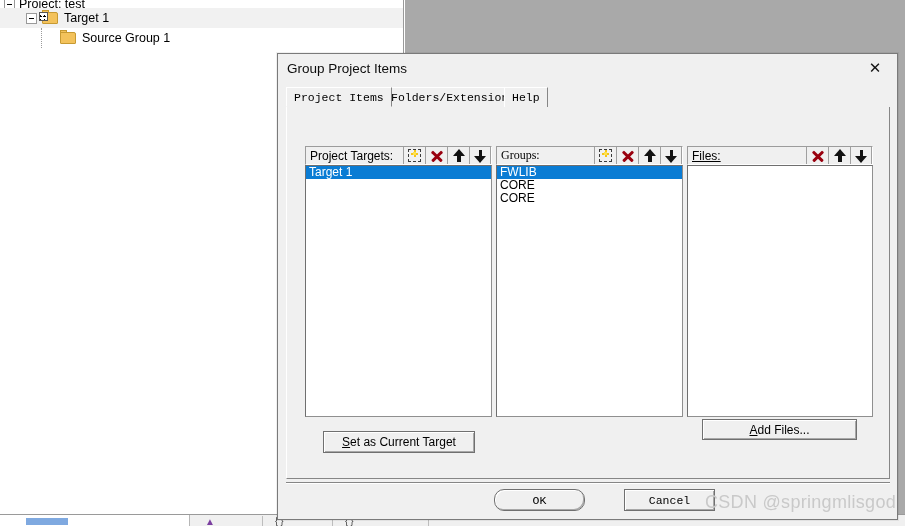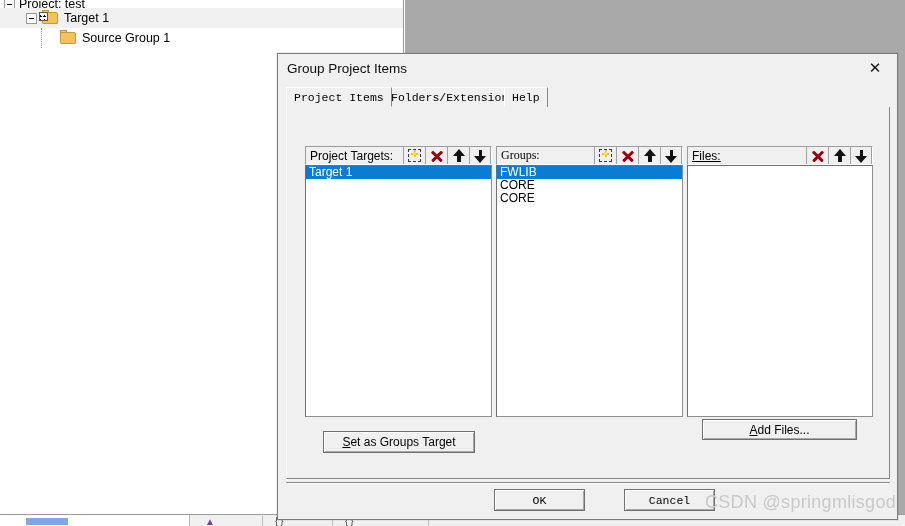--- a/index.html
+++ b/index.html
@@ -476,28 +476,28 @@
             <div class="ic-arrow down">
               <span class="stem"></span>
               <span class="head"></span>
             </div>
           </div>
       </div>
     </div>
     <div class="listbox" style="left:409px; top:111px; width:186px; height:252px;"></div>
 
     <div class="btn" style="left:45px; top:377px; width:152px; height:22px;">
-      <span><u>S</u><span>et as Groups Target</span></span>
+      <span><u>S</u><span>et as Current Target</span></span>
     </div>
 
     <div class="btn" style="left:424px; top:365px; width:155px; height:21px;">
       <span><u>A</u><span>dd Files...</span></span>
     </div>
 
 
-    <div class="btn mono" style="left:216px; top:435px; width:91px; height:22px;">OK</div>
+    <div class="btn mono" style="left:216px; top:435px; width:91px; height:22px;border-radius:10px;">OK</div>
     <div class="btn mono" style="left:318px; top:435px; width:91px; height:22px;margin-left:28px;">Cancel</div>
 
   </div>
 
   <div class="watermark">CSDN @springmlisgod</div>
 
 </div>
 
 </body></html>

